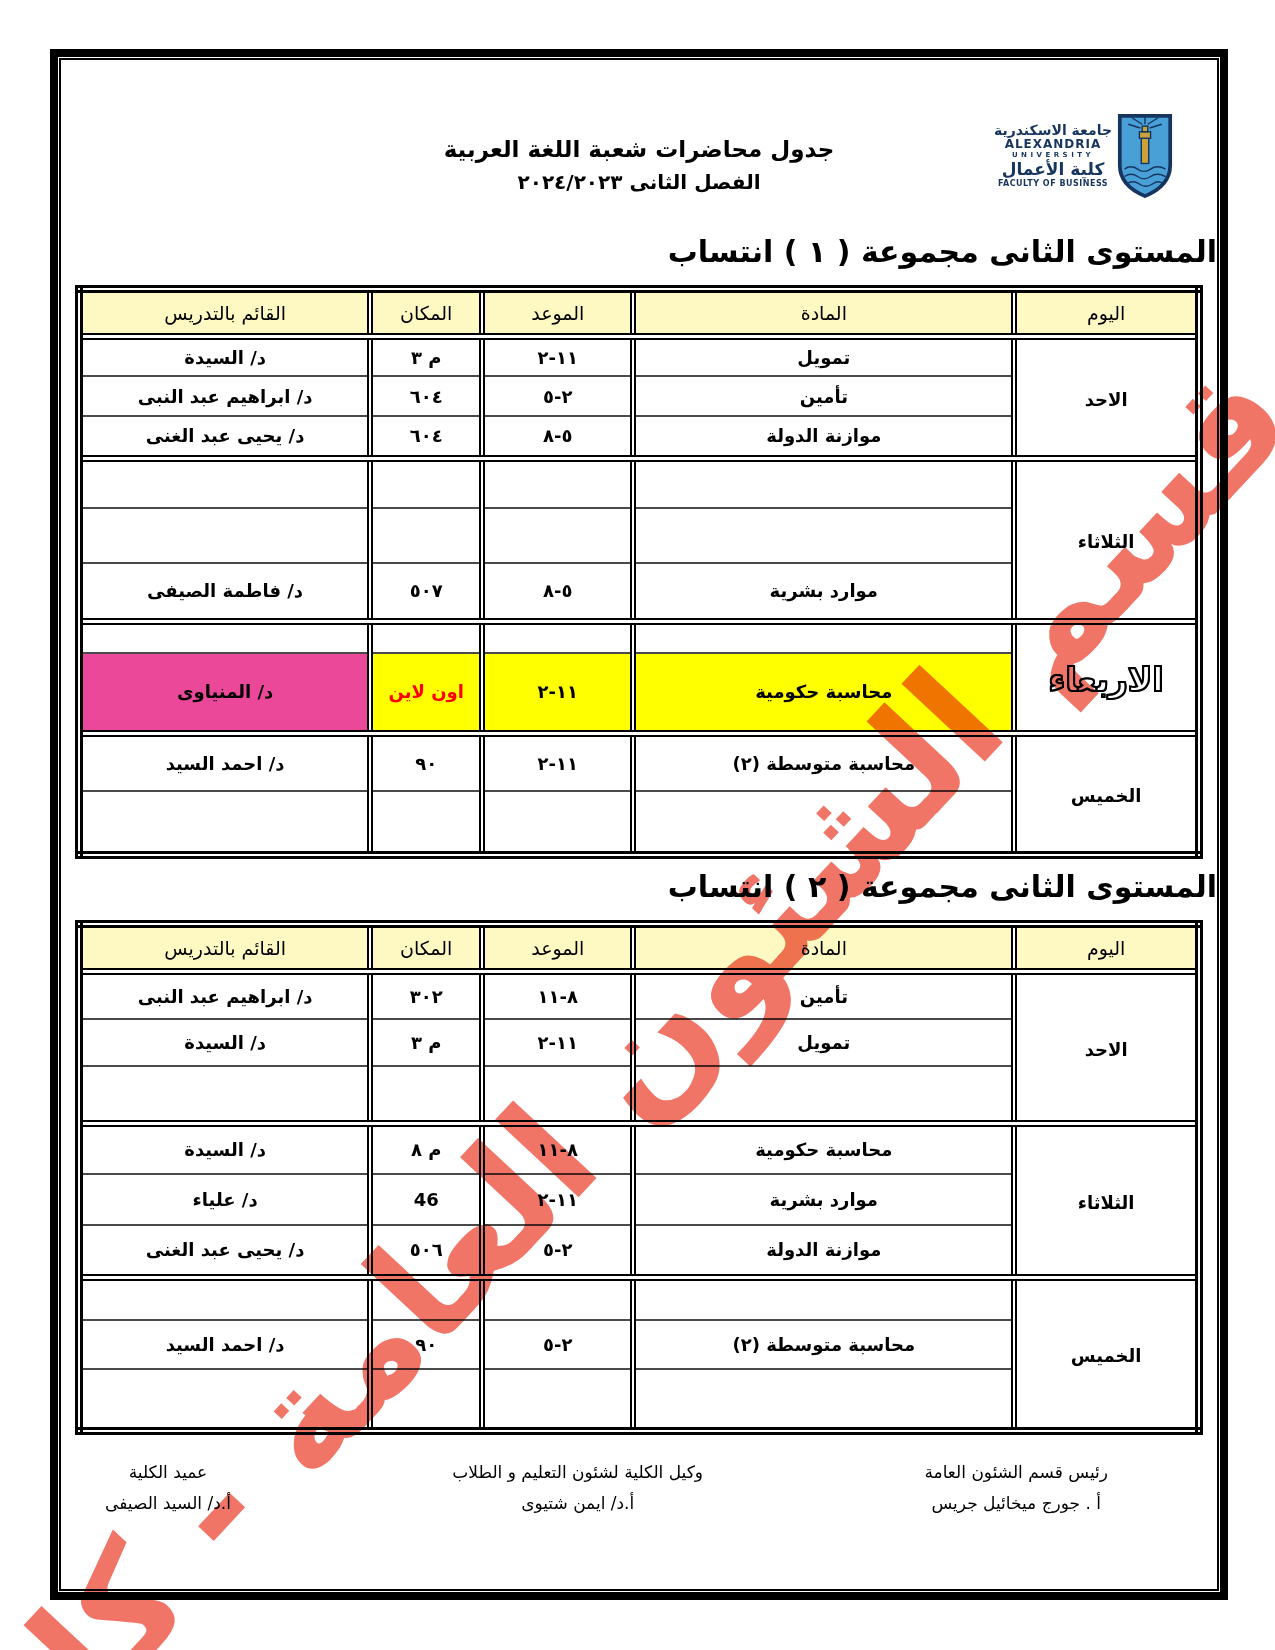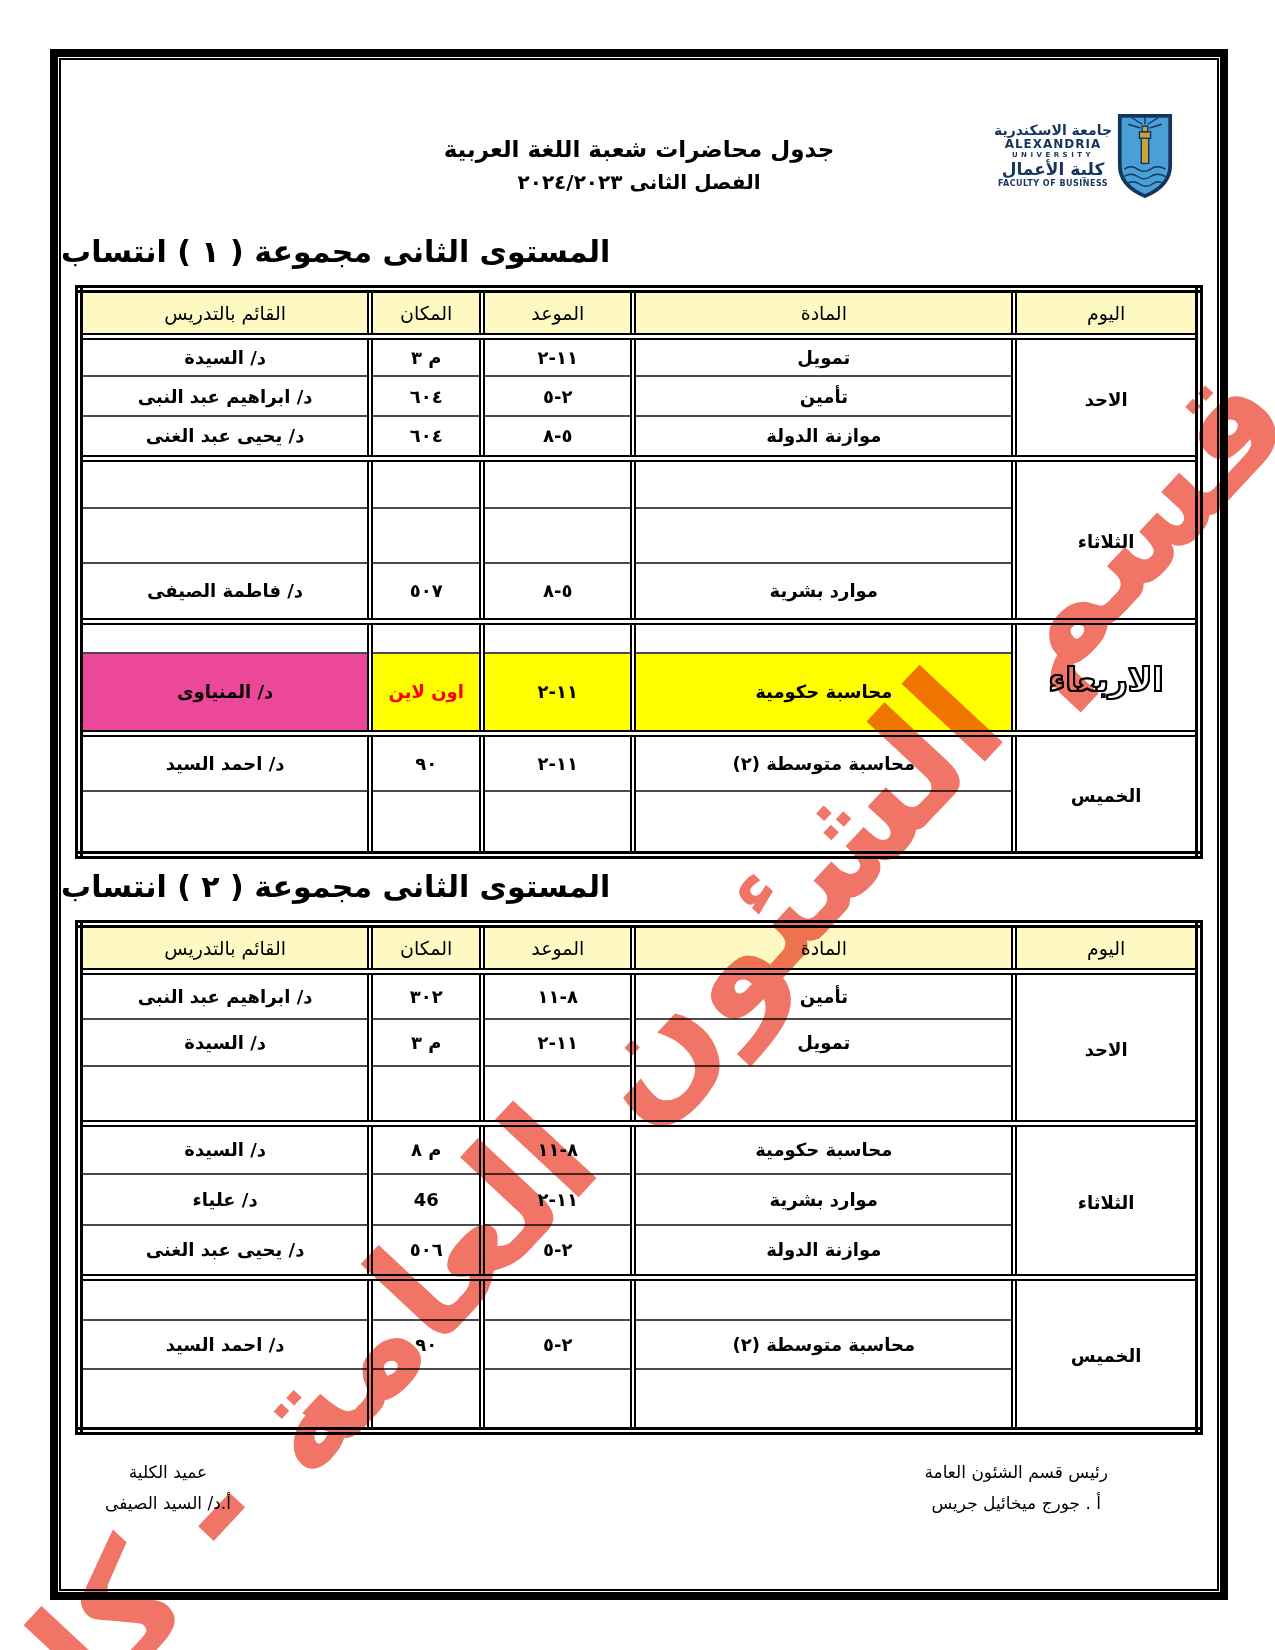--- a/index.html
+++ b/index.html
@@ -10,21 +10,21 @@
   
   .page-frame { position:absolute; left:50px; top:49px; width:1178px; height:1551px;
                 border:8px solid #000; }
   .page-frame-inner { position:absolute; inset:1px; border:2px solid #000; }
   .content { position:relative; width:100%; height:100%; padding-top:36px;margin-top:40px; }
 
   
   .doc-header { text-align:center; }
   .doc-title-1 { font-size:23px; font-weight:bold; color:#000; }
   .doc-title-2 { font-size:20px; font-weight:bold; margin-top:8px; }
-  .group-title { text-align:left; font-size:30px; font-weight:bold; margin-top:40px; }
+  .group-title { text-align:right; font-size:30px; font-weight:bold; margin-top:40px; }
   .group-title.second { margin-top:10px; margin-bottom:10px; }
 
   
   .logo { position:absolute; top:12px; right:44px; display:flex; align-items:center;
           gap:5px; direction:rtl; }
   .logo-text { display:flex; flex-direction:column; align-items:center; color:#16355e; }
   .logo-uni-ar { font-size:14px; font-weight:bold; line-height:1.05; }
   .logo-uni-en { font-size:12px; font-weight:bold; letter-spacing:1px; direction:ltr; line-height:1.1; }
   .logo-uni-en2 { font-size:7px; font-weight:bold; letter-spacing:3.5px; direction:ltr; line-height:1.2; }
   .logo-fac-ar { font-size:17px; font-weight:bold; line-height:1.15; }
@@ -258,20 +258,24 @@
             </tr>
           </tbody>
         </table>
 
       <div class="footer">
         <div class="sig">
           <div>رئيس قسم الشئون العامة</div>
           <div>أ . جورج ميخائيل جريس</div>
         </div>
         <div class="sig">
+          <div>وكيل الكلية لشئون التعليم و الطلاب</div>
+          <div>أ.د/ ايمن شتيوى</div>
+        </div>
+        <div class="sig">
           <div>عميد الكلية</div>
           <div>أ.د/ السيد الصيفى</div>
         </div>
       </div>
 
     </div>
   </div>
 </div>
 
 <div class="watermark" style="color: rgb(238, 93, 76);">قسم الشئون العامة - كلية الأعمال</div>

